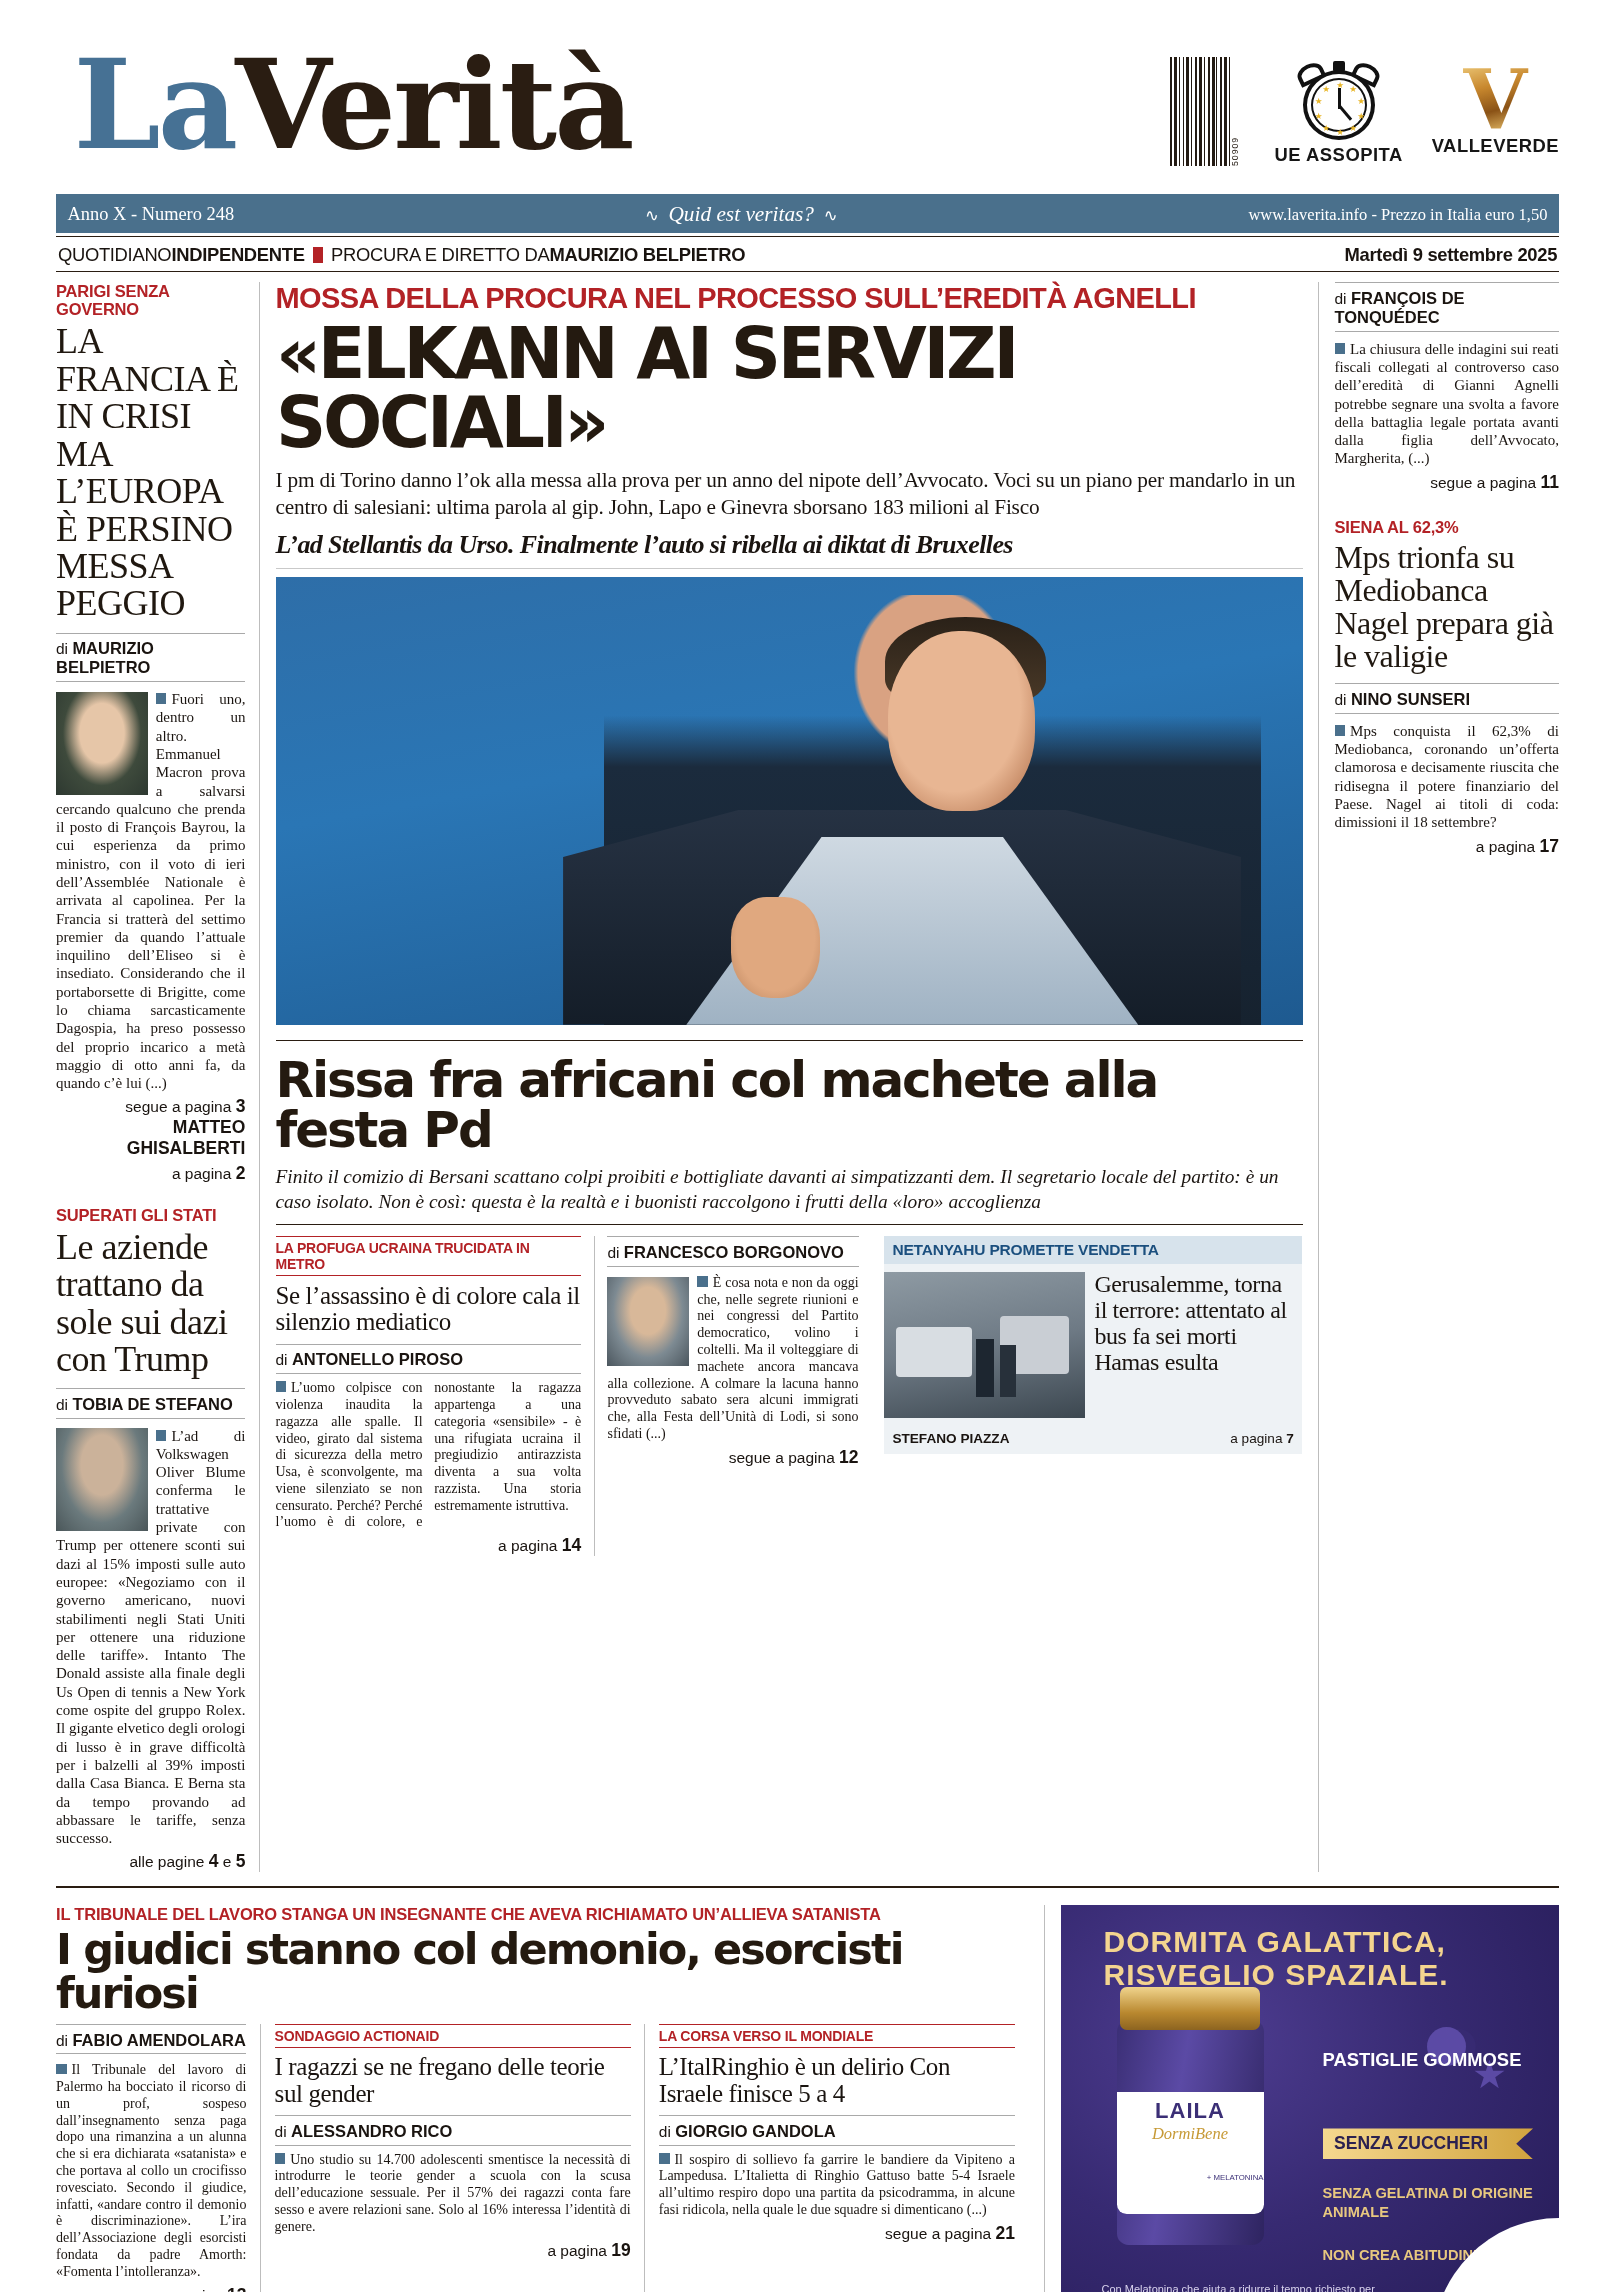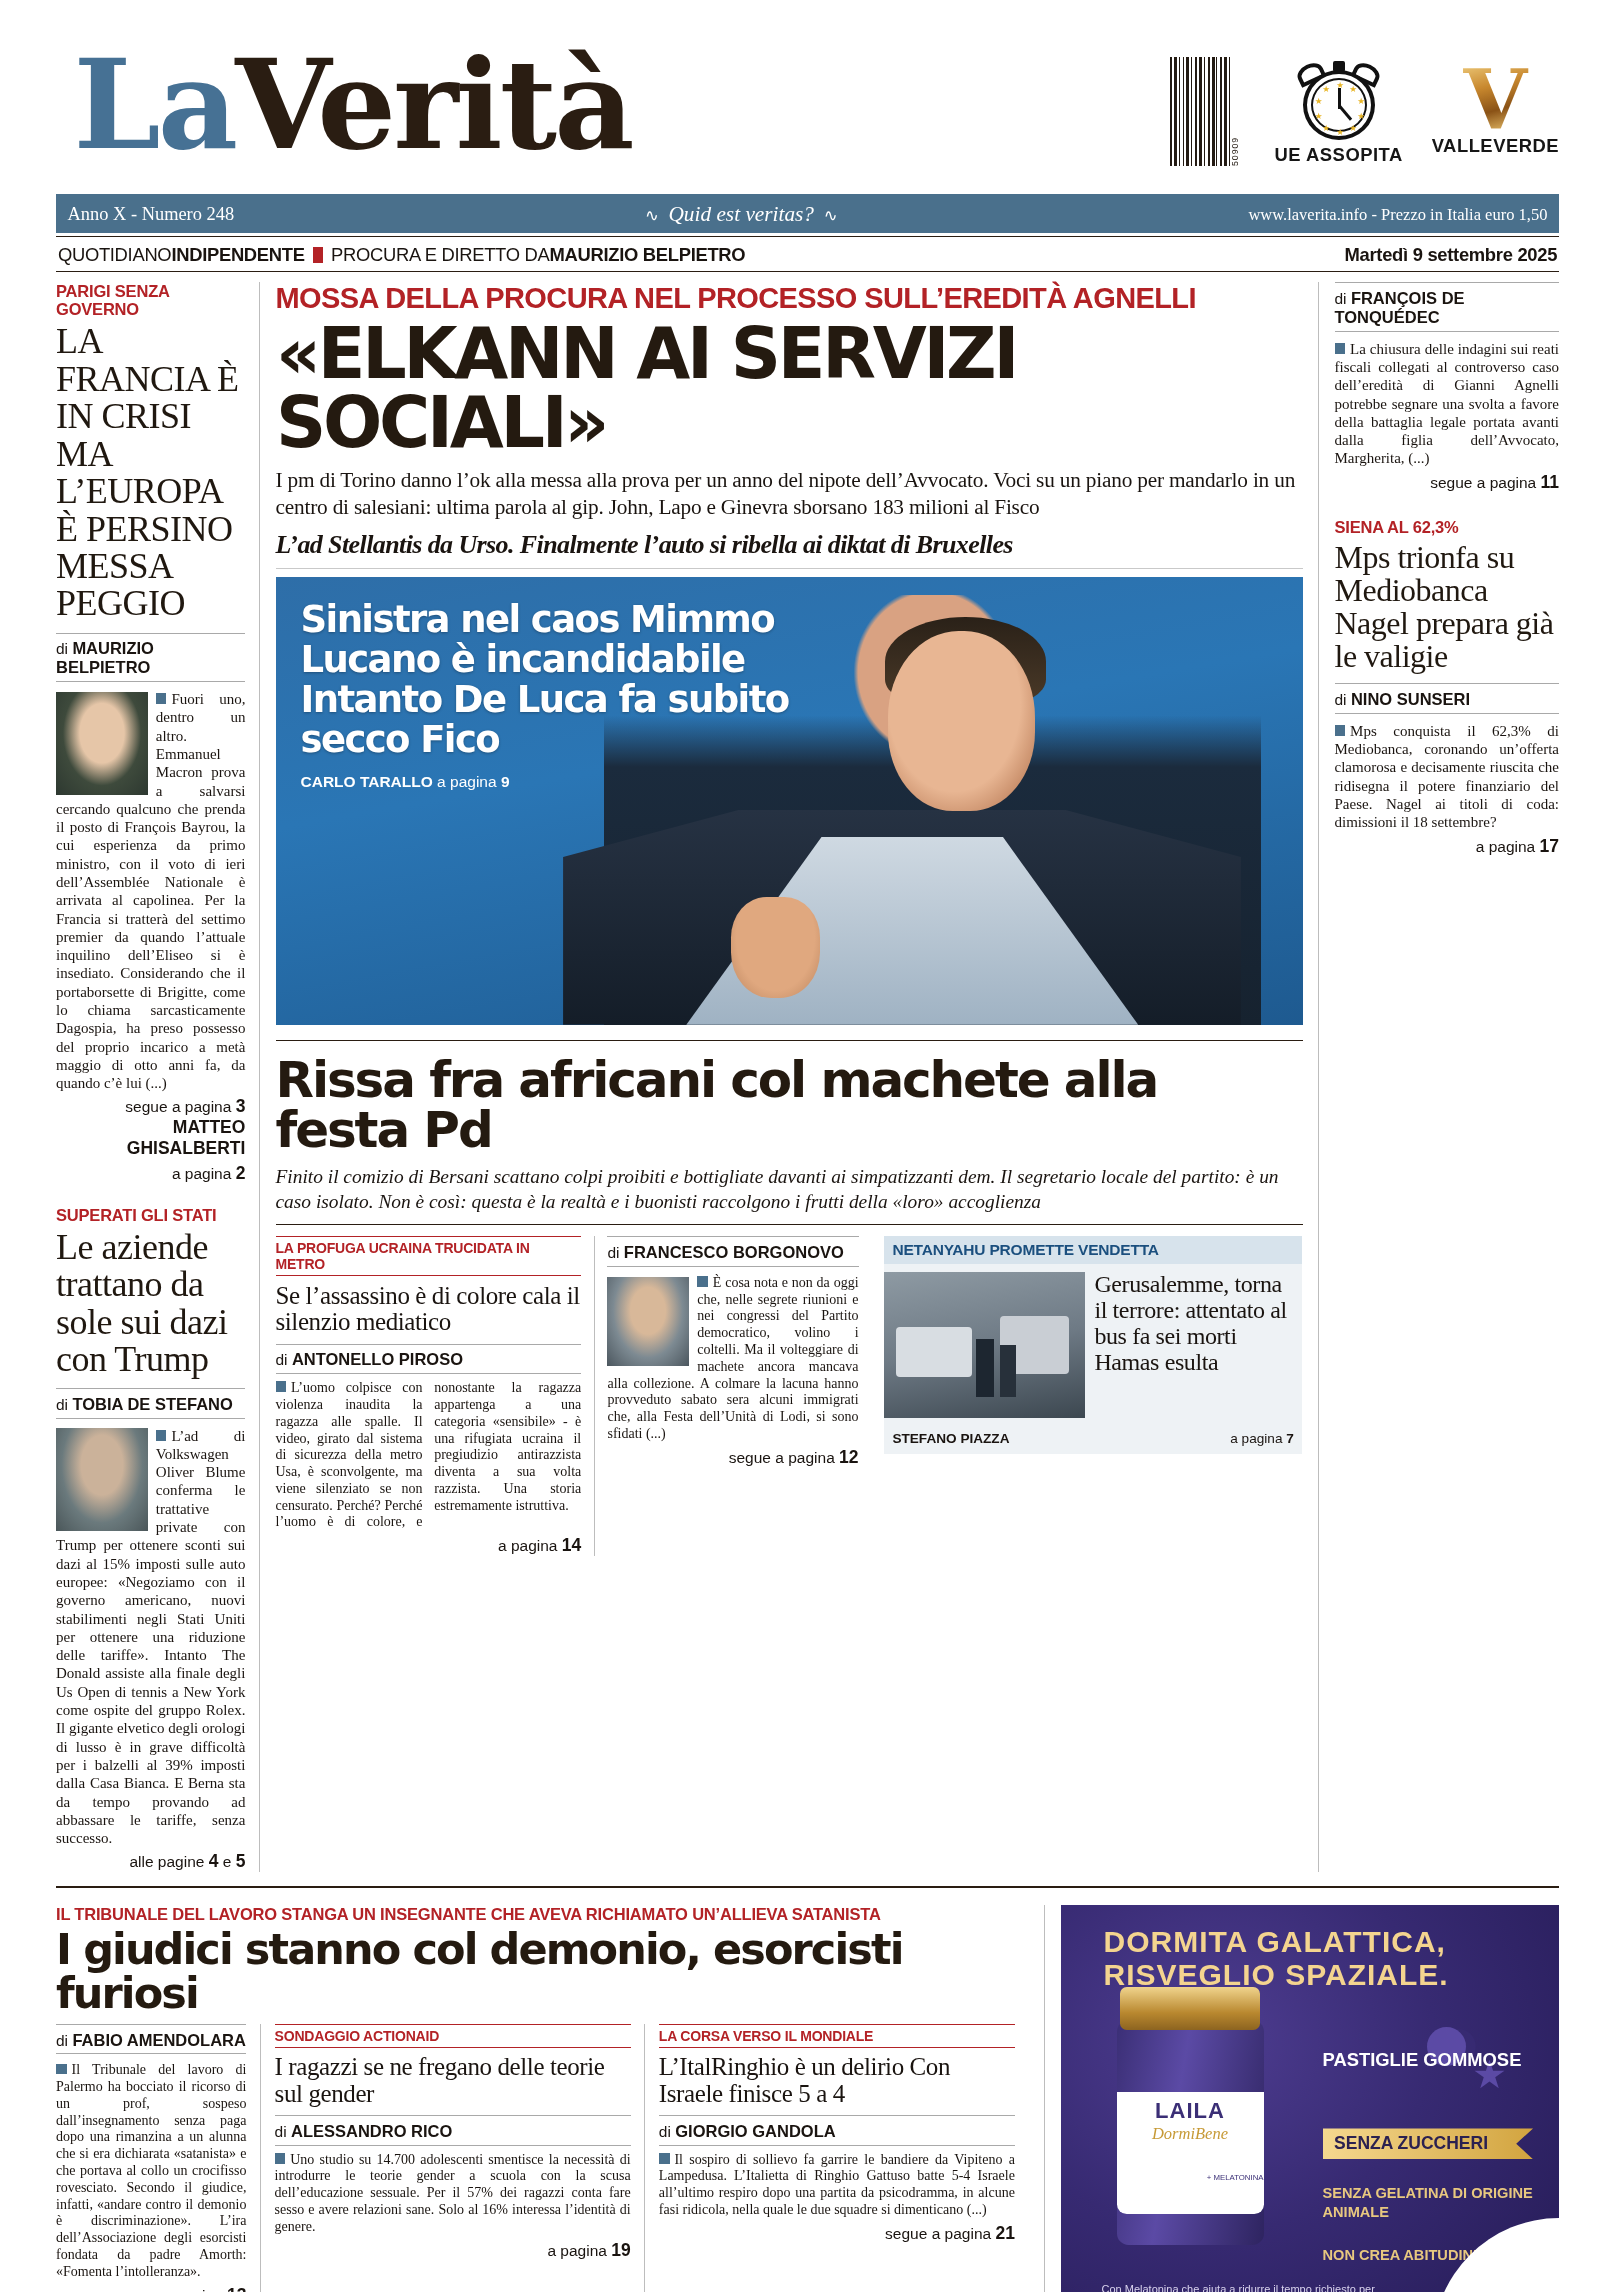--- a/index.html
+++ b/index.html
@@ -288,24 +288,20 @@
       <div class="maindeck">I pm di Torino danno l’ok alla messa alla prova per un anno del nipote dell’Avvocato. Voci su un piano per mandarlo in un centro di salesiani: ultima parola al gip. John, Lapo e Ginevra sborsano 183 milioni al Fisco</div>
       <div class="subdeck">L’ad Stellantis da Urso. Finalmente l’auto si ribella ai diktat di Bruxelles</div>
 
       <div class="photo-wrap">
         <div class="subj"></div>
         <div class="jacket"></div>
         <div class="shirt"></div>
         <div class="hair"></div>
         <div class="head"></div>
         <div class="hand"></div>
-        <div class="overlay">
-          <div class="ov-head">Sinistra nel caos Mimmo Lucano è incandidabile Intanto De Luca fa subito secco Fico</div>
-          <div class="ov-credit"><b>CARLO TARALLO</b><span> a pagina </span><b>9</b></div>
-        </div>
       </div>
 
       <div class="head2">Rissa fra africani col machete alla festa Pd</div>
       <div class="deck2">Finito il comizio di Bersani scattano colpi proibiti e bottigliate davanti ai simpatizzanti dem. Il segretario locale del partito: è un caso isolato. Non è così: questa è la realtà e i buonisti raccolgono i frutti della «loro» accoglienza</div>
 
       <div class="strip">
         <div class="s1">
           <div class="boxkick">LA PROFUGA UCRAINA TRUCIDATA IN METRO</div>
           <div class="boxhead">Se l’assassino è di colore cala il silenzio mediatico</div>
           <div class="byline" style="margin:5.8px 0"><span>di </span><b>ANTONELLO PIROSO</b></div>

